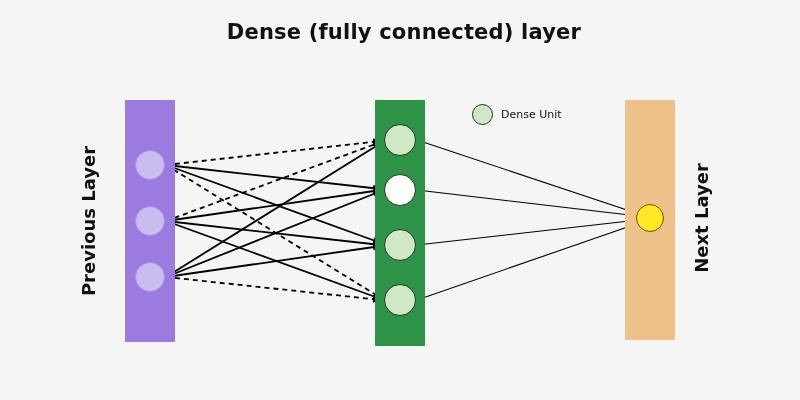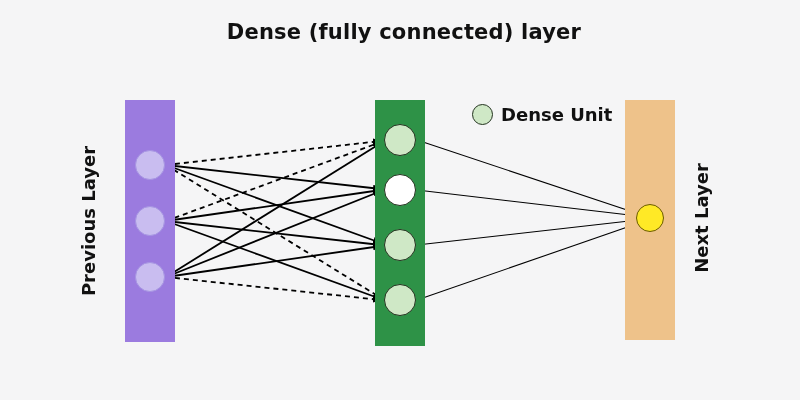--- a/index.html
+++ b/index.html
@@ -31,21 +31,21 @@
   .y1{left:636px;top:204px;}
   .vlabel{
     position:absolute;white-space:nowrap;
     font-size:18px;font-weight:700;color:#111;
     transform:translate(-50%,-50%) rotate(-90deg);
   }
   .vlabel-left{left:88px;top:221px;}
   .vlabel-right{left:701px;top:218px;}
   .legend{position:absolute;left:472px;top:104px;display:flex;align-items:center;gap:8px;}
   .legend-swatch{width:21px;height:21px;border-radius:50%;background:#cfe8c6;border:1.5px solid #23331f;box-sizing:border-box;}
-  .legend-label{font-size:18px;font-weight:700;color:#111;}
+  .legend-label{font-size:11px;font-weight:400;color:#111;}
 </style>
 </head>
 <body>
 
 <div class="canvas">
 
   <h1 class="title">Dense (fully connected) layer</h1>
 
   <svg class="connections" viewBox="0 0 800 400" xmlns="http://www.w3.org/2000/svg">
     <defs>

